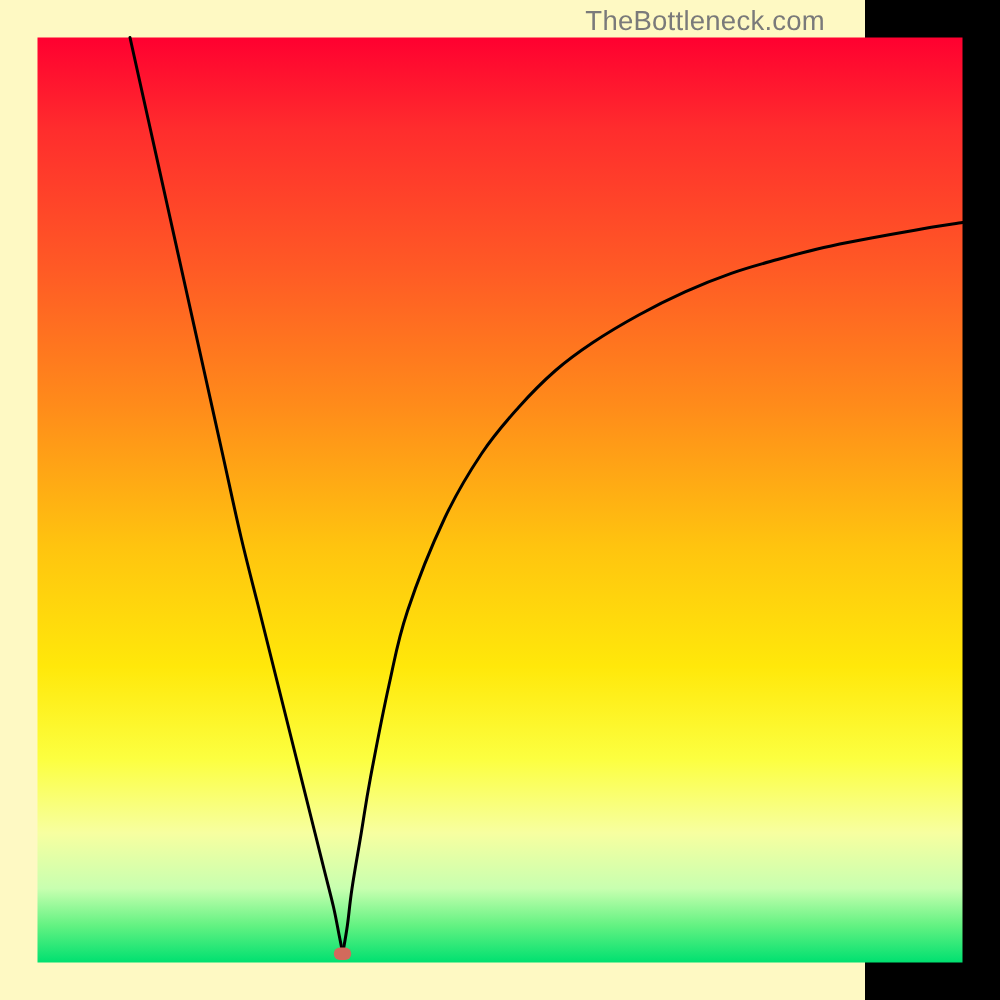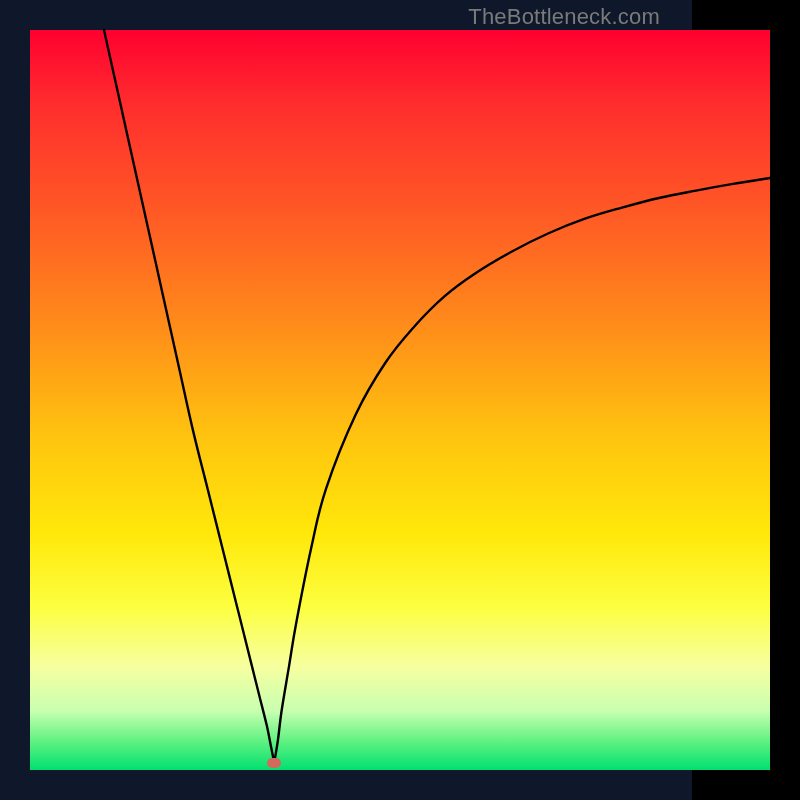--- a/index.html
+++ b/index.html
@@ -8,21 +8,21 @@
     width: 800px;
     height: 800px;
     background: #000;
     overflow: hidden;
     font-family: Arial, Helvetica, sans-serif;
   }
   .frame {
     position: relative;
     width: 692px;
     height: 800px;
-    background: #0f172a;
+    background: #fef9c3;
   }
   .plot-area {
     position: absolute;
     left: 30px;
     top: 30px;
     width: 740px;
     height: 740px;
     
     background: linear-gradient(
       to bottom,

